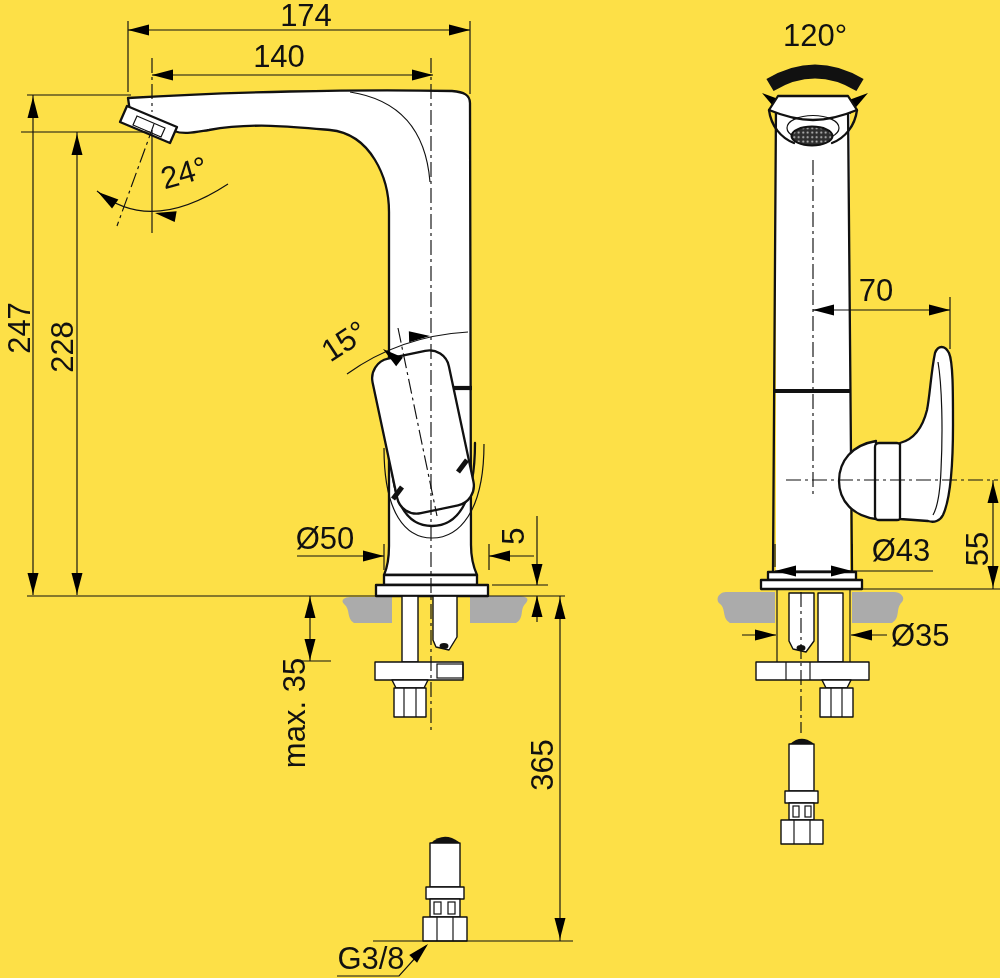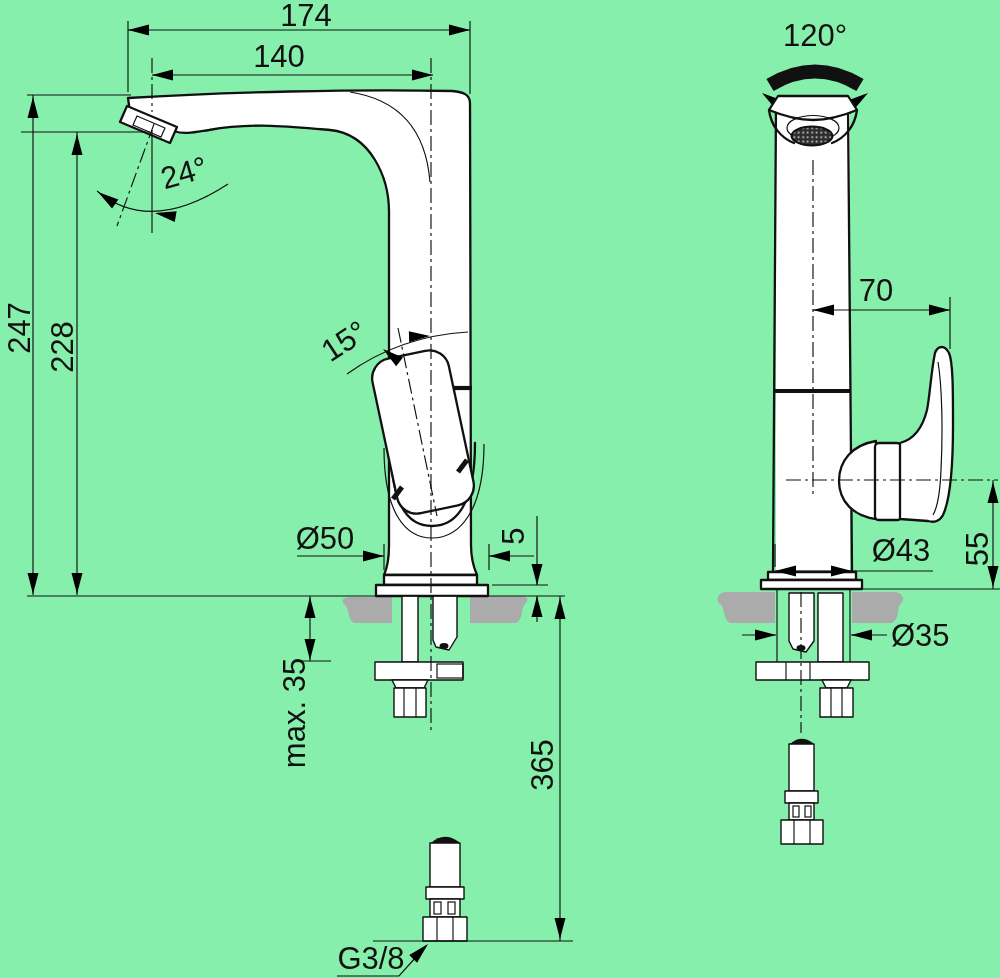--- a/index.html
+++ b/index.html
@@ -1,16 +1,16 @@
 <!DOCTYPE html>
 <html><head>
 <meta charset="utf-8">
 <style>
   html,body { margin:0; padding:0; background:#ffffff; }
-  .sheet { position:relative; width:1000px; height:978px; background:#86efac; overflow:hidden; }
+  .sheet { position:relative; width:1000px; height:978px; background:#fde047; overflow:hidden; }
   svg { display:block; }
   svg text { font-family:"Liberation Sans", sans-serif; font-size:31px; fill:#111111; }
   .ol   { fill:#ffffff; stroke:#111111; stroke-width:2.3; stroke-linejoin:round; }
   .ol14 { fill:#ffffff; stroke:#111111; stroke-width:1.4; stroke-linejoin:round; }
   .ln   { fill:none; stroke:#111111; stroke-width:2.3; stroke-linecap:round; }
   .thin { fill:none; stroke:#111111; stroke-width:1.15; }
   .cl   { fill:none; stroke:#111111; stroke-width:1.15; stroke-dasharray:15 4 3 4; }
   .thk  { fill:none; stroke:#111111; stroke-width:4.2; }
   .gray { fill:#ababab; stroke:none; }
   .blk  { fill:#111111; stroke:none; }

